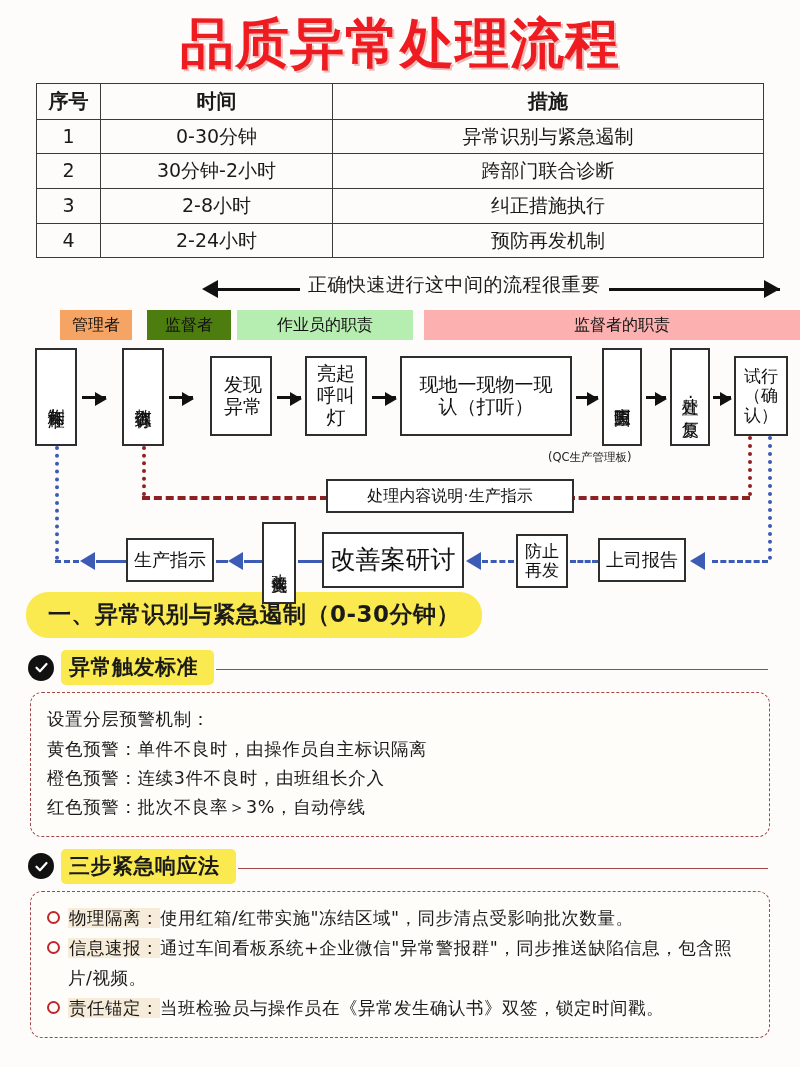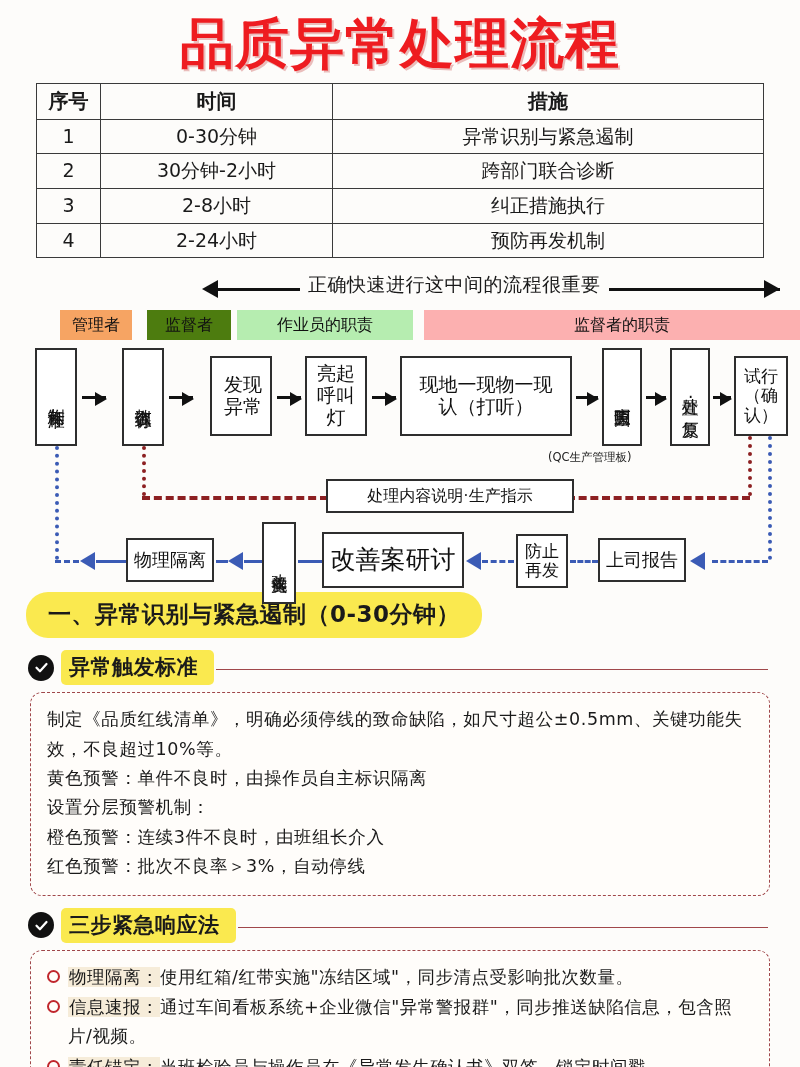--- a/index.html
+++ b/index.html
@@ -276,21 +276,21 @@
   </div>
 
   <div class="dot-v-blue" style="left:55px; top:174px; height:114px;"></div>
   <div class="dot-v-blue" style="left:768px; top:164px; height:124px;"></div>
 
   <div class="dash-h-blue" style="left:55px; top:288px; width:24px;"></div>
   <div class="ar-blue" style="left:80px; top:280px;"></div>
   <div class="seg-blue" style="left:96px; top:288px; width:30px;"></div>
 
   <div class="fbox" style="left:126px; top:266px; width:88px; height:44px; font-size:18px;">
-    <span>物理隔离</span>
+    <span>生产指示</span>
   </div>
 
   <div class="seg-blue" style="left:216px; top:288px; width:12px;"></div>
   <div class="ar-blue" style="left:228px; top:280px;"></div>
   <div class="seg-blue" style="left:244px; top:288px; width:18px;"></div>
 
   <div class="fbox vert" style="left:262px; top:250px; width:34px; height:82px; font-size:16px;">
     <span>改善实施</span>
   </div>
 
@@ -325,23 +325,22 @@
   <span class="chk">
     <svg width="15" height="15" viewBox="0 0 24 24">
       <path d="M4 12.5 L9.5 18 L20 6.5" fill="none" stroke="#fff" stroke-width="3.6" stroke-linecap="round" stroke-linejoin="round"></path>
     </svg>
   </span>
   <span class="sub-h-label">异常触发标准</span>
   <span class="sub-h-rule"></span>
 </div>
 
 <div class="card">
-  <p>制定《品质红线清单》，明确必须停线的致命缺陷，如尺寸超公±0.5mm、关键功能失效，不良超过10%等。</p>
+  <p>设置分层预警机制：</p>
   <p>黄色预警：单件不良时，由操作员自主标识隔离</p>
-  <p>设置分层预警机制：</p>
   <p>橙色预警：连续3件不良时，由班组长介入</p>
   <p>红色预警：批次不良率＞3%，自动停线</p>
 </div>
 
 
 <div class="sub-h">
   <span class="chk">
     <svg width="15" height="15" viewBox="0 0 24 24">
       <path d="M4 12.5 L9.5 18 L20 6.5" fill="none" stroke="#fff" stroke-width="3.6" stroke-linecap="round" stroke-linejoin="round"></path>
     </svg>

